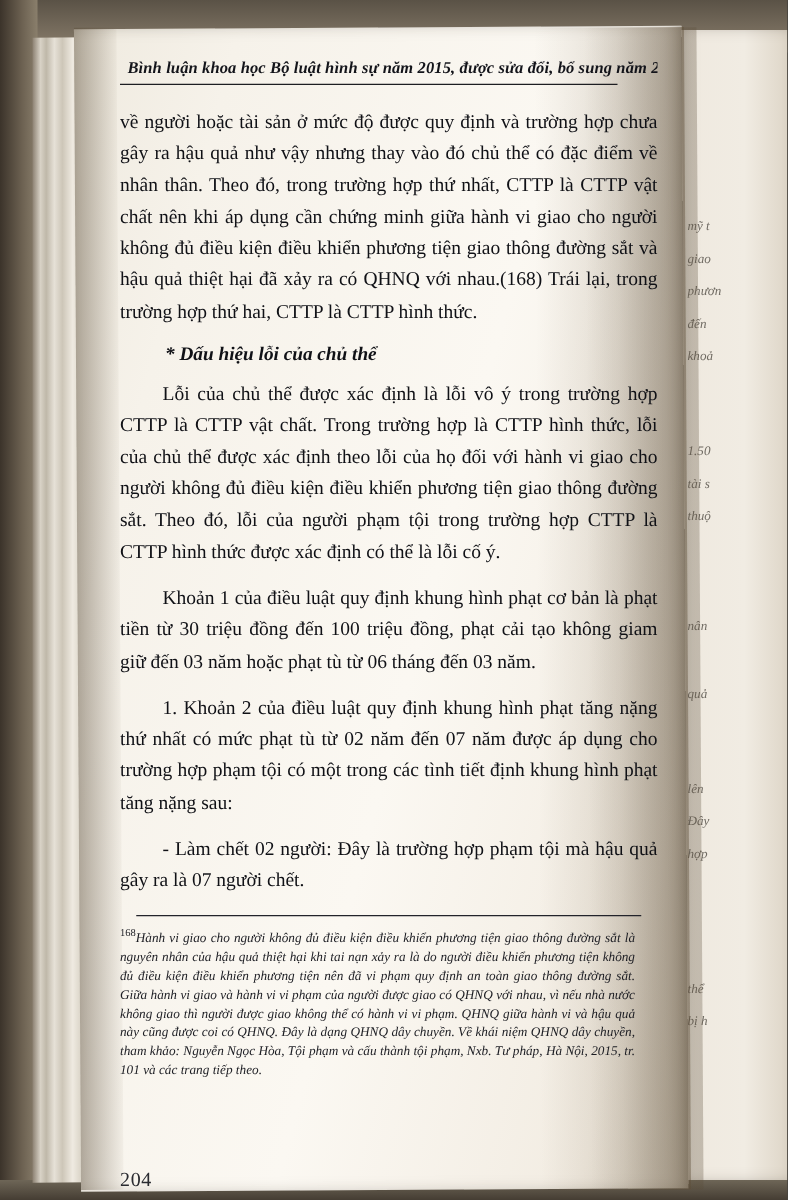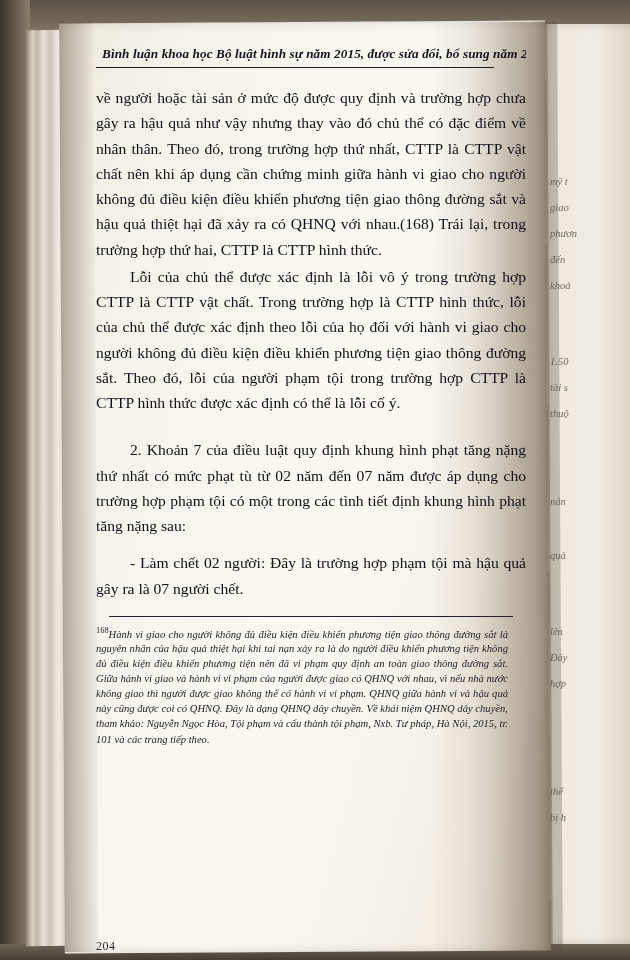--- a/index.html
+++ b/index.html
@@ -158,21 +158,21 @@
     text-align: justify;
     color: #1b1c22;
     width: 412px;
   }
   .footnote .fn-num { font-size: 8.4px; vertical-align: super; font-style: normal; }
 
   .page-num {
     position: absolute;
     left: 96px;
     bottom: 6px;
-    font-size: 12px;
+    font-size: 16px;
     color: #2a2b30;
     letter-spacing: .5px;
   }
 
   
   .curve {
     position: absolute;
     left: 430px; top: 22px;
     width: 120px; height: 930px;
     background: linear-gradient(to right, rgba(150,135,110,0) 0%, rgba(120,102,76,.18) 55%, rgba(95,78,54,.42) 100%);
@@ -216,29 +216,31 @@
 
   <div class="content">
 
     <div class="header-line">Bình luận khoa học Bộ luật hình sự năm 2015, được sửa đổi, bổ sung năm 2017...</div>
     <hr class="header-rule">
 
     <div class="body">
 
       <p><span>về người hoặc tài sản ở mức độ được quy định và trường hợp chưa gây ra hậu quả như vậy nhưng thay vào đó chủ thể có đặc điểm về nhân thân. Theo đó, trong trường hợp thứ nhất, CTTP là CTTP vật chất nên khi áp dụng cần chứng minh giữa hành vi giao cho người không đủ điều kiện điều khiển phương tiện giao thông đường sắt và hậu quả thiệt hại đã xảy ra có QHNQ với nhau.(168) Trái lại, trong trường hợp thứ hai, CTTP là CTTP hình thức.</span></p>
 
+      <div class="subhead">* Dấu hiệu lỗi của chủ thể</div>
 
       <p class="p-indent"><span>Lỗi của chủ thể được xác định là lỗi vô ý trong trường hợp CTTP là CTTP vật chất. Trong trường hợp là CTTP hình thức, lỗi của chủ thể được xác định theo lỗi của họ đối với hành vi giao cho người không đủ điều kiện điều khiển phương tiện giao thông đường sắt. Theo đó, lỗi của người phạm tội trong trường hợp CTTP là CTTP hình thức được xác định có thể là lỗi cố ý.</span></p>
 
       <div class="gap"></div>
 
+      <p class="p-indent"><span>Khoản 1 của điều luật quy định khung hình phạt cơ bản là phạt tiền từ 30 triệu đồng đến 100 triệu đồng, phạt cải tạo không giam giữ đến 03 năm hoặc phạt tù từ 06 tháng đến 03 năm.</span></p>
 
       <div class="gap"></div>
 
-      <p class="p-indent"><span>2. Khoản 7 của điều luật quy định khung hình phạt tăng nặng thứ nhất có mức phạt tù từ 02 năm đến 07 năm được áp dụng cho trường hợp phạm tội có một trong các tình tiết định khung hình phạt tăng nặng sau:</span></p>
+      <p class="p-indent"><span>1. Khoản 2 của điều luật quy định khung hình phạt tăng nặng thứ nhất có mức phạt tù từ 02 năm đến 07 năm được áp dụng cho trường hợp phạm tội có một trong các tình tiết định khung hình phạt tăng nặng sau:</span></p>
 
       <div class="gap"></div>
 
       <p class="p-indent"><span>- Làm chết 02 người: Đây là trường hợp phạm tội mà hậu quả gây ra là 07 người chết.</span></p>
     </div>
 
     <hr class="fn-rule">
 
     <div class="footnote"><span class="fn-num">168</span><span>Hành vi giao cho người không đủ điều kiện điều khiển phương tiện giao thông đường sắt là nguyên nhân của hậu quả thiệt hại khi tai nạn xảy ra là do người điều khiển phương tiện không đủ điều kiện điều khiển phương tiện nên đã vi phạm quy định an toàn giao thông đường sắt. Giữa hành vi giao và hành vi vi phạm của người được giao có QHNQ với nhau, vì nếu nhà nước không giao thì người được giao không thể có hành vi vi phạm. QHNQ giữa hành vi và hậu quả này cũng được coi có QHNQ. Đây là dạng QHNQ dây chuyền. Về khái niệm QHNQ dây chuyền, tham khảo: Nguyễn Ngọc Hòa, </span><span class="it">Tội phạm và cấu thành tội phạm</span><span>, Nxb. Tư pháp, Hà Nội, 2015, tr. 101 và các trang tiếp theo.</span></div>
 

